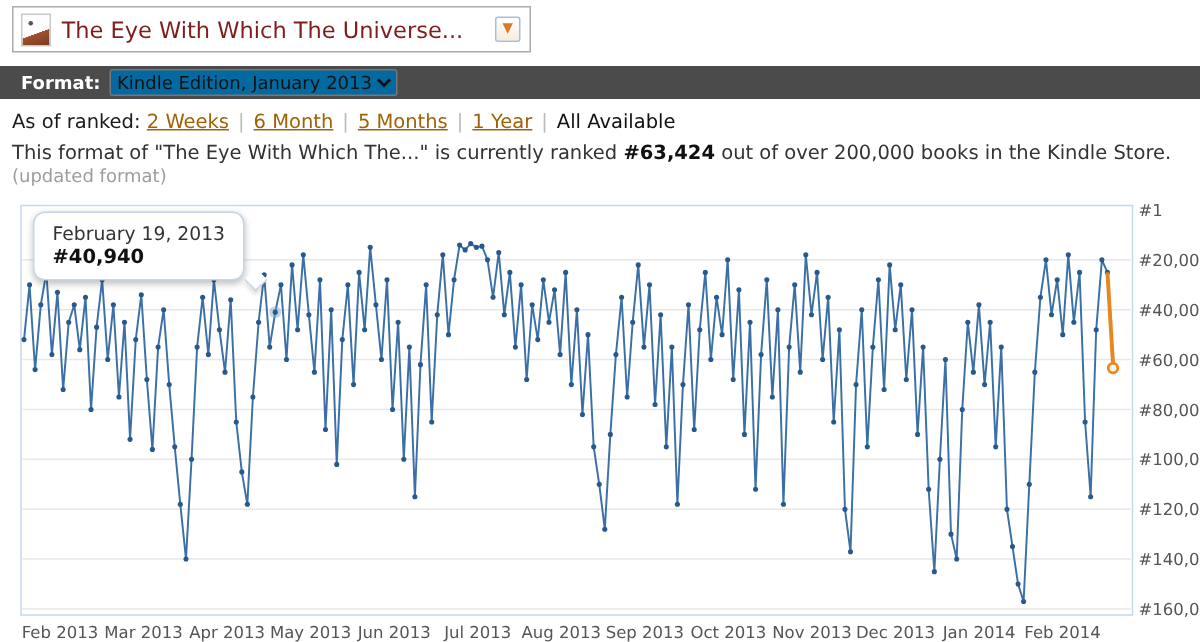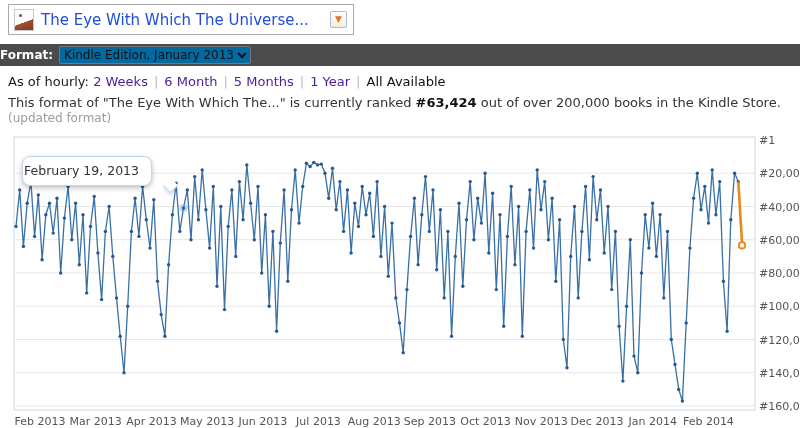--- a/index.html
+++ b/index.html
@@ -8,51 +8,51 @@
 
   
   .title-box { display:flex; align-items:center; width:346px; height:31px;
     margin:4px 0 0 8px; border:1px solid #aaa; background:#fff; padding:0 6px 0 5px; }
   .thumb { width:20px; height:22px; border:1px solid #c9c9c9; background:#fdfdfd;
     position:relative; overflow:hidden; flex:0 0 auto; }
   .thumb .dune { position:absolute; left:0; right:0; bottom:0; height:11px;
     background:linear-gradient(160deg, transparent 38%, #a0522d 39%, #7c3a1e 100%); }
   .thumb .speck { position:absolute; left:4px; top:4px; width:3px; height:3px;
     border-radius:50%; background:#555; }
-  .title-text { font-size:15px; color:#1d4ed8; margin-left:7px; white-space:nowrap;
+  .title-text { font-size:15px; color:#7f1d1d; margin-left:7px; white-space:nowrap;
     overflow:hidden; }
   .expand-btn { margin-left:auto; width:17px; height:17px; border:1px solid #a3c0da;
     background:linear-gradient(#ffffff,#f7ecd9); border-radius:2px; display:flex;
     align-items:center; justify-content:center; cursor:pointer; }
   .expand-btn span { color:#d9772a; font-size:9px; line-height:1; }
 
   
   .format-bar { margin-top:9px; height:22px; background:#4b4b4b; display:flex;
-    align-items:center; padding-left:0; }
+    align-items:center; padding-left:14px; }
   .format-label { color:#fff; font-size:12px; font-weight:bold; margin-right:6px; }
   .format-select { font-size:12px; font-family:inherit; height:18px; border:1px solid #777;
     background:#0369a1; color:#111; border-radius:2px; }
 
   
   .range-row { margin:8px 0 0 8px; font-size:13px; color:#1a1a1a; }
-  .range-row a { color:#4c1d95; cursor:pointer; }
+  .range-row a { color:#a16207; text-decoration:underline; cursor:pointer; }
   .range-sep { color:#bbb; margin:0 6px; }
   .range-active { font-weight:normal; color:#111; }
 
   
   .rank-row { margin:6px 0 0 8px; font-size:13px; color:#333; }
   .rank-row b { color:#111; }
   .rank-note { color:#9c9c9c; font-size:12px; }
 
   
   .chart-wrap { position:relative; width:800px; height:302px; margin-top:10px; }
   .chart-wrap svg { position:absolute; left:0; top:0; }
 
-  .tooltip { position:absolute; left:22px; top:21px; background:#fff;
-    border:1px solid #c6d6e4; border-radius:8px; padding:6px 12px 7px 1px;
+  .tooltip { position:absolute; left:22px; top:6px; background:#fff;
+    border:1px solid #c6d6e4; border-radius:8px; padding:6px 12px 7px 12px;
     box-shadow:0 2px 5px rgba(0,0,0,.25); z-index:5; }
   .tooltip .tt-date { font-size:12.5px; color:#333; }
   .tooltip .tt-rank { font-size:13px; font-weight:bold; color:#111; margin-top:1px; }
   .tooltip .tt-arrow { position:absolute; bottom:-6px; left:142px; width:11px; height:11px;
     background:#fff; border-right:1px solid #c6d6e4; border-bottom:1px solid #c6d6e4;
     transform:rotate(45deg); box-shadow:2px 2px 3px rgba(0,0,0,.12); }
 </style>
 </head>
 <body>
 
@@ -68,21 +68,21 @@
 </div>
 
 <div class="format-bar">
   <span class="format-label">Format:</span>
   <select class="format-select">
     <option>Kindle Edition, January 2013</option>
   </select>
 </div>
 
 <div class="range-row">
-  <span>As of hourly:</span>
+  <span>As of ranked:</span>
   <a>2 Weeks</a><span class="range-sep">|</span><a>6 Month</a><span class="range-sep">|</span><a>5 Months</a><span class="range-sep">|</span><a>1 Year</a><span class="range-sep">|</span><span class="range-active">All Available</span>
 </div>
 
 <div class="rank-row">
   <span>This format of "The Eye With Which The..." is currently ranked </span><b>#63,424</b><span> out of over 200,000 books in the Kindle Store. </span><span class="rank-note">(updated format)</span>
 </div>
 
 <div class="chart-wrap">
   <svg id="chart-svg" width="800" height="302">
       <rect x="14" y="2" width="741" height="273" fill="#ffffff" stroke="#c3d9ec" stroke-width="1"></rect>
@@ -319,15 +319,16 @@
         <circle cx="727.1" cy="196.2" r="1.7"></circle>
         <circle cx="730.8" cy="84.8" r="1.7"></circle>
         <circle cx="734.6" cy="38.2" r="1.7"></circle>
         <circle cx="738.3" cy="46.6" r="1.7"></circle>
       </g>
       <line x1="738.3" y1="46.6" x2="742.0" y2="107.4" stroke="#e8871e" stroke-width="2.6"></line>
       <circle cx="742.0" cy="110.4" r="3.2" fill="#fdf3e7" stroke="#e8871e" stroke-width="1.8"></circle>
     </svg>
   <div class="tooltip">
     <div class="tt-date">February 19, 2013</div>
+    <div class="tt-rank">#40,940</div>
     <div class="tt-arrow"></div>
   </div>
 </div>
 
 </body></html>

